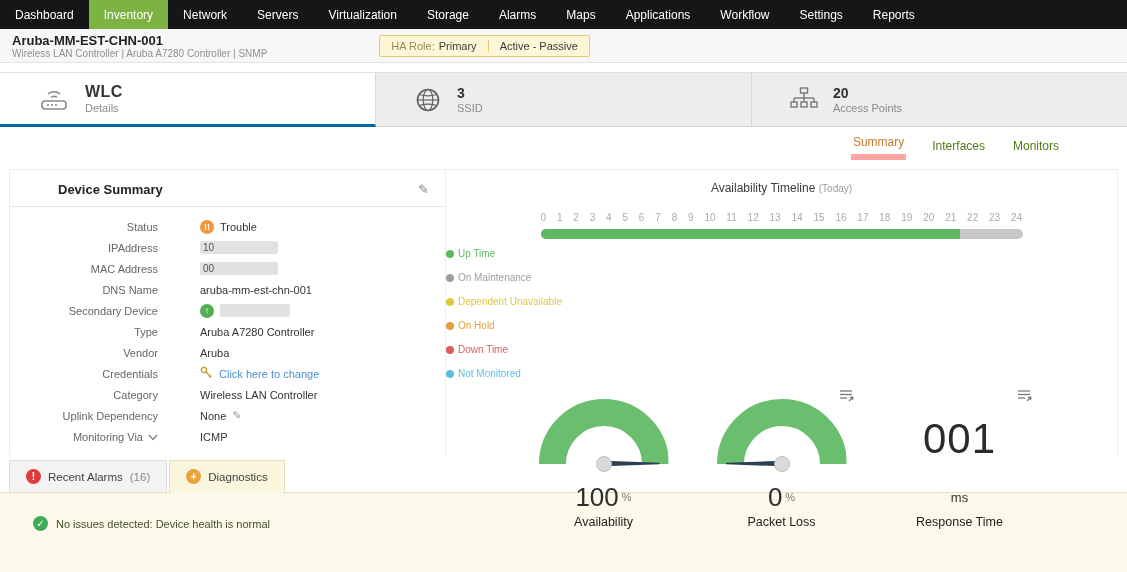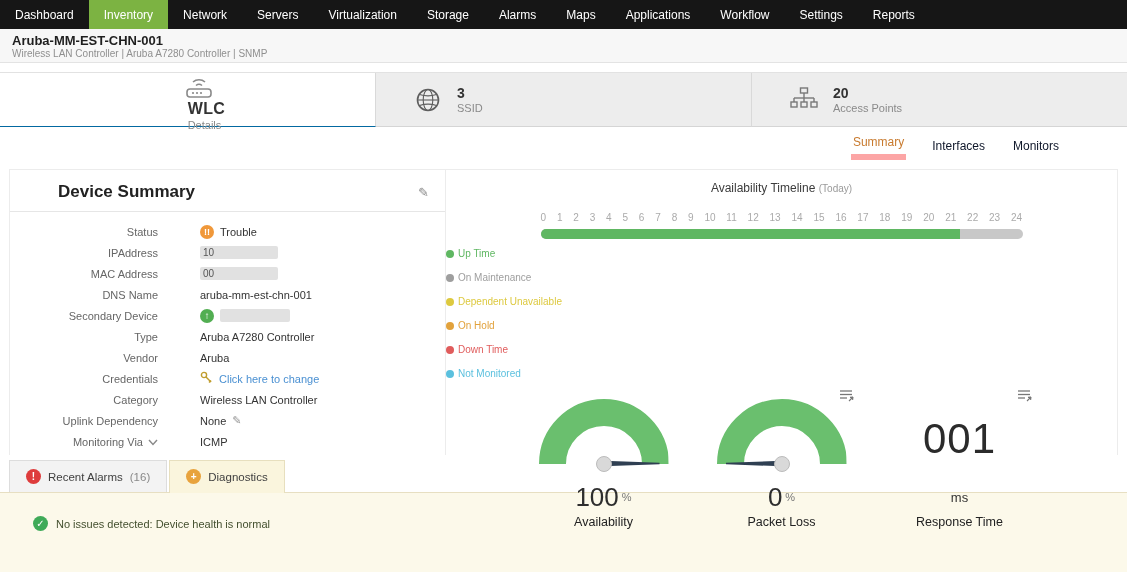--- a/index.html
+++ b/index.html
@@ -18,35 +18,35 @@
   .dev-sub { font-size: 10px; color: #8f8f8f; }
   .ha-badge { margin-left: 112px; display: flex; align-items: center; height: 22px; border: 1px solid #e3cd74; background: #fdf7d8; border-radius: 2px; font-size: 11px; }
   .ha-seg { padding: 0 11px; display: flex; align-items: center; gap: 4px; }
   .ha-seg + .ha-seg { border-left: 1px solid #e3cd74; }
   .ha-lab { color: #9b8c55; }
   .ha-val { color: #3a3a3a; }
   
   .cards { display: flex; height: 55px; margin-top: 9px; border-top: 1px solid #e2e2e2; }
   .card { flex: 1; display: flex; align-items: center; padding-left: 38px; background: #ededed; border-right: 1px solid #d9d9d9; border-bottom: 1px solid #d5d5d5; cursor: pointer; }
   .card:last-child { border-right: none; }
-  .card.active { background: #fff; border-bottom: 1px solid #0369a1; flex-direction: column; }
+  .card.active { background: #fff; border-bottom: 3px solid #0369a1; }
   .card-icon { margin-right: 15px; display: flex; align-items: center; }
   .card-col { display: flex; flex-direction: column; justify-content: center; }
   .card-title { font-size: 16px; font-weight: bold; color: #333; letter-spacing: .4px; }
   .card-sub { font-size: 11px; color: #8a8a8a; margin-top: 1px; }
   .card-count { font-size: 14px; font-weight: bold; color: #333; }
   
   .subtabs { height: 33px; display: flex; justify-content: flex-end; align-items: flex-end; gap: 24px; padding-right: 66px; }
-  .subtab { font-size: 12px; color: #0f172a; padding: 6px 2px 7px; cursor: pointer; }
+  .subtab { font-size: 12px; color: #4d7c0f; padding: 6px 2px 7px; cursor: pointer; }
   .subtab.active { color: #c87a2e; border-bottom: 6px solid #fca5a5; padding-bottom: 5px; }
   
   .main { margin: 9px 9px 0; border: 1px solid #ececec; border-bottom: none; display: flex; height: 286px; background: #fff; }
   .summary-panel { width: 436px; border-right: 1px solid #ececec; }
   .summary-head { display: flex; justify-content: space-between; align-items: center; padding: 12px 16px 9px 14px; border-bottom: 1px solid #e6e6e6; }
-  .summary-title { font-size: 17px; font-weight: bold; color: #222; padding-left: 34px; }
+  .summary-title { font-size: 13px; font-weight: bold; color: #222; padding-left: 34px; }
   .edit-glyph { color: #8a8a8a; font-size: 13px; cursor: pointer; }
   .summary-rows { padding-top: 9px; }
   .srow { display: flex; align-items: center; height: 21px; font-size: 11px; }
   .srow-label { width: 148px; text-align: right; color: #666; display: flex; justify-content: flex-end; align-items: center; gap: 5px; }
   .srow-val { margin-left: 42px; display: flex; align-items: center; gap: 6px; color: #333; }
   .masked { display: inline-block; width: 78px; height: 13px; background: #e1e1e1; border-radius: 2px; font-size: 10px; color: #555; line-height: 13px; padding-left: 3px; overflow: hidden; }
   .masked.short { width: 70px; }
   .dot-badge { width: 14px; height: 14px; border-radius: 50%; color: #fff; font-size: 9px; font-weight: bold; text-align: center; line-height: 14px; flex: 0 0 auto; }
   .trouble { background: #f0983a; }
   .up-arrow { background: #52ae52; font-size: 10px; }
@@ -103,20 +103,29 @@
     <div class="nav-item">Applications</div>
     <div class="nav-item">Workflow</div>
     <div class="nav-item">Settings</div>
     <div class="nav-item">Reports</div>
   </div>
 
 <div class="dev-header">
   <div class="card-col">
     <div class="dev-title">Aruba-MM-EST-CHN-001</div>
     <div class="dev-sub">Wireless LAN Controller | Aruba A7280 Controller | SNMP</div>
+  </div>
+  <div class="ha-badge">
+    <span class="ha-seg">
+      <span class="ha-lab">HA Role:</span>
+      <span class="ha-val">Primary</span>
+    </span>
+    <span class="ha-seg">
+      <span class="ha-val">Active - Passive</span>
+    </span>
   </div>
 </div>
 
 <div class="cards">
   <div class="card active">
     <span class="card-icon">
       <svg width="32" height="27" viewBox="0 0 32 27">
         <path d="M10 9 a9 9 0 0 1 12 0" fill="none" stroke="#8a8a8a" stroke-width="1.6"></path>
         <path d="M13 12.5 a4.8 4.8 0 0 1 6 0" fill="none" stroke="#8a8a8a" stroke-width="1.6"></path>
         <rect x="4" y="16" width="24" height="8" rx="3" fill="none" stroke="#8a8a8a" stroke-width="1.6"></rect>

